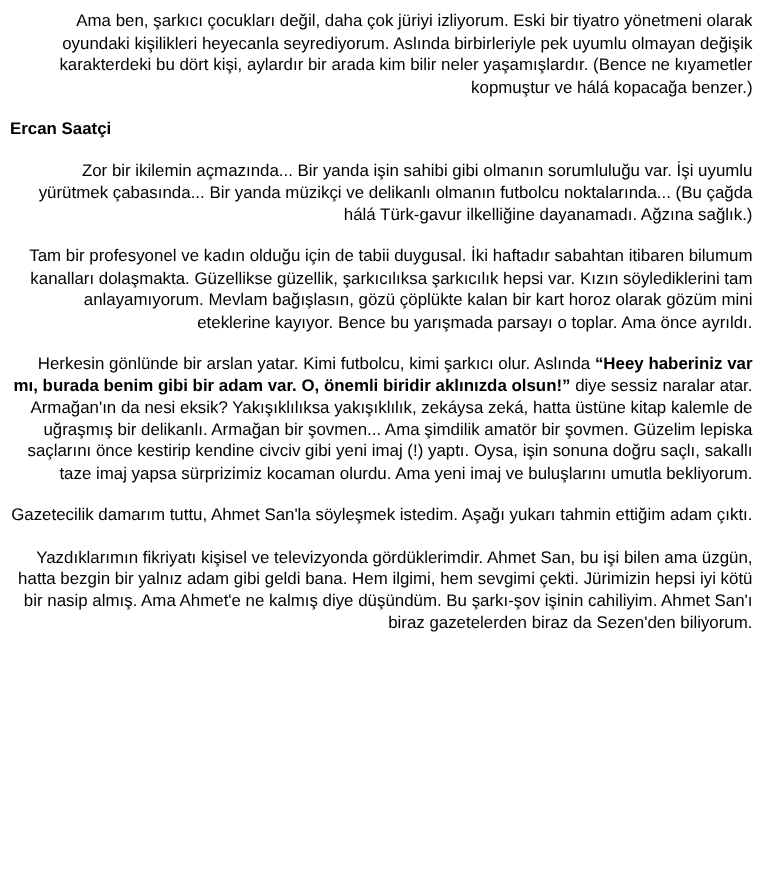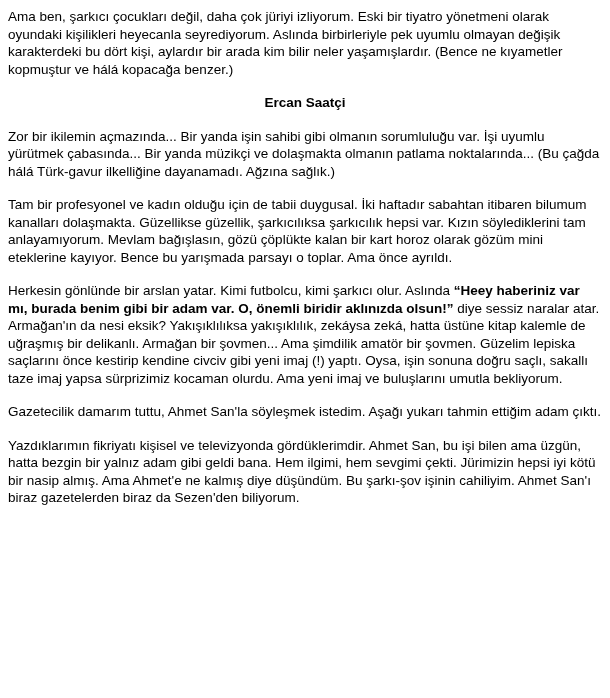--- a/index.html
+++ b/index.html
@@ -13,43 +13,43 @@
     box-sizing: border-box;
     padding: 8px 8px 8px 8px;
     background: #ffffff;
     color: #000000;
     font-family: "Liberation Sans", "DejaVu Sans", sans-serif;
     font-size: 13.5px;
     line-height: 17.5px;
   }
   .page p {
     margin: 0 0 16px 0;
+    text-align: right;
   }
   .page h2 {
     font-size: 13.5px;
     line-height: 17.5px;
     font-weight: bold;
     margin: 0 0 16px 0;
-    text-align: center;
   }
   .bold-quote {
     font-weight: bold;
   }
 </style>
 </head>
 <body>
 
 <div class="page">
 
   <p>Ama ben, şarkıcı çocukları değil, daha çok jüriyi izliyorum. Eski bir tiyatro yönetmeni olarak oyundaki kişilikleri heyecanla seyrediyorum. Aslında birbirleriyle pek uyumlu olmayan değişik karakterdeki bu dört kişi, aylardır bir arada kim bilir neler yaşamışlardır. (Bence ne kıyametler kopmuştur ve hálá kopacağa benzer.)</p>
 
 
   <h2>Ercan Saatçi</h2>
 
-  <p>Zor bir ikilemin açmazında... Bir yanda işin sahibi gibi olmanın sorumluluğu var. İşi uyumlu yürütmek çabasında... Bir yanda müzikçi ve dolaşmakta olmanın patlama noktalarında... (Bu çağda hálá Türk-gavur ilkelliğine dayanamadı. Ağzına sağlık.)</p>
+  <p>Zor bir ikilemin açmazında... Bir yanda işin sahibi gibi olmanın sorumluluğu var. İşi uyumlu yürütmek çabasında... Bir yanda müzikçi ve delikanlı olmanın futbolcu noktalarında... (Bu çağda hálá Türk-gavur ilkelliğine dayanamadı. Ağzına sağlık.)</p>
 
 
   <p>Tam bir profesyonel ve kadın olduğu için de tabii duygusal. İki haftadır sabahtan itibaren bilumum kanalları dolaşmakta. Güzellikse güzellik, şarkıcılıksa şarkıcılık hepsi var. Kızın söylediklerini tam anlayamıyorum. Mevlam bağışlasın, gözü çöplükte kalan bir kart horoz olarak gözüm mini eteklerine kayıyor. Bence bu yarışmada parsayı o toplar. Ama önce ayrıldı.</p>
 
 
   <p><span>Herkesin gönlünde bir arslan yatar. Kimi futbolcu, kimi şarkıcı olur. Aslında </span><span class="bold-quote">“Heey haberiniz var mı, burada benim gibi bir adam var. O, önemli biridir aklınızda olsun!”</span><span> diye sessiz naralar atar. Armağan'ın da nesi eksik? Yakışıklılıksa yakışıklılık, zekáysa zeká, hatta üstüne kitap kalemle de uğraşmış bir delikanlı. Armağan bir şovmen... Ama şimdilik amatör bir şovmen. Güzelim lepiska saçlarını önce kestirip kendine civciv gibi yeni imaj (!) yaptı. Oysa, işin sonuna doğru saçlı, sakallı taze imaj yapsa sürprizimiz kocaman olurdu. Ama yeni imaj ve buluşlarını umutla bekliyorum.</span></p>
 
 
   <p>Gazetecilik damarım tuttu, Ahmet San'la söyleşmek istedim. Aşağı yukarı tahmin ettiğim adam çıktı.</p>
 

